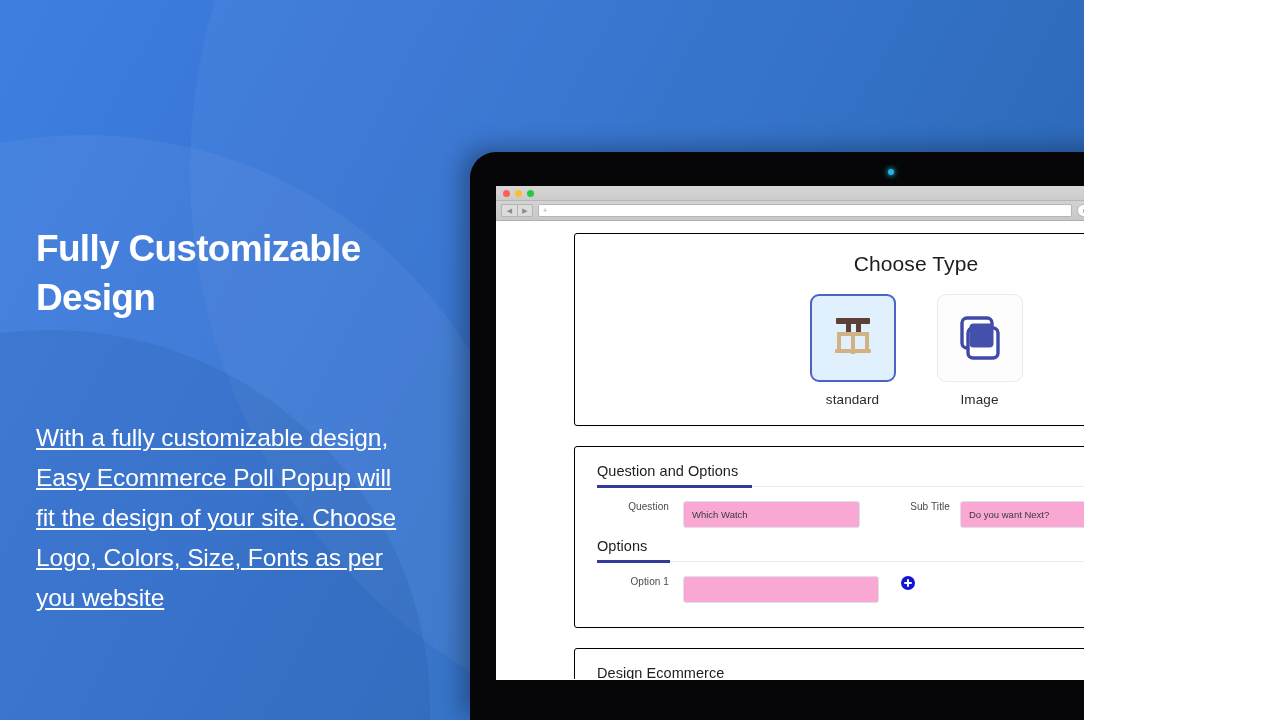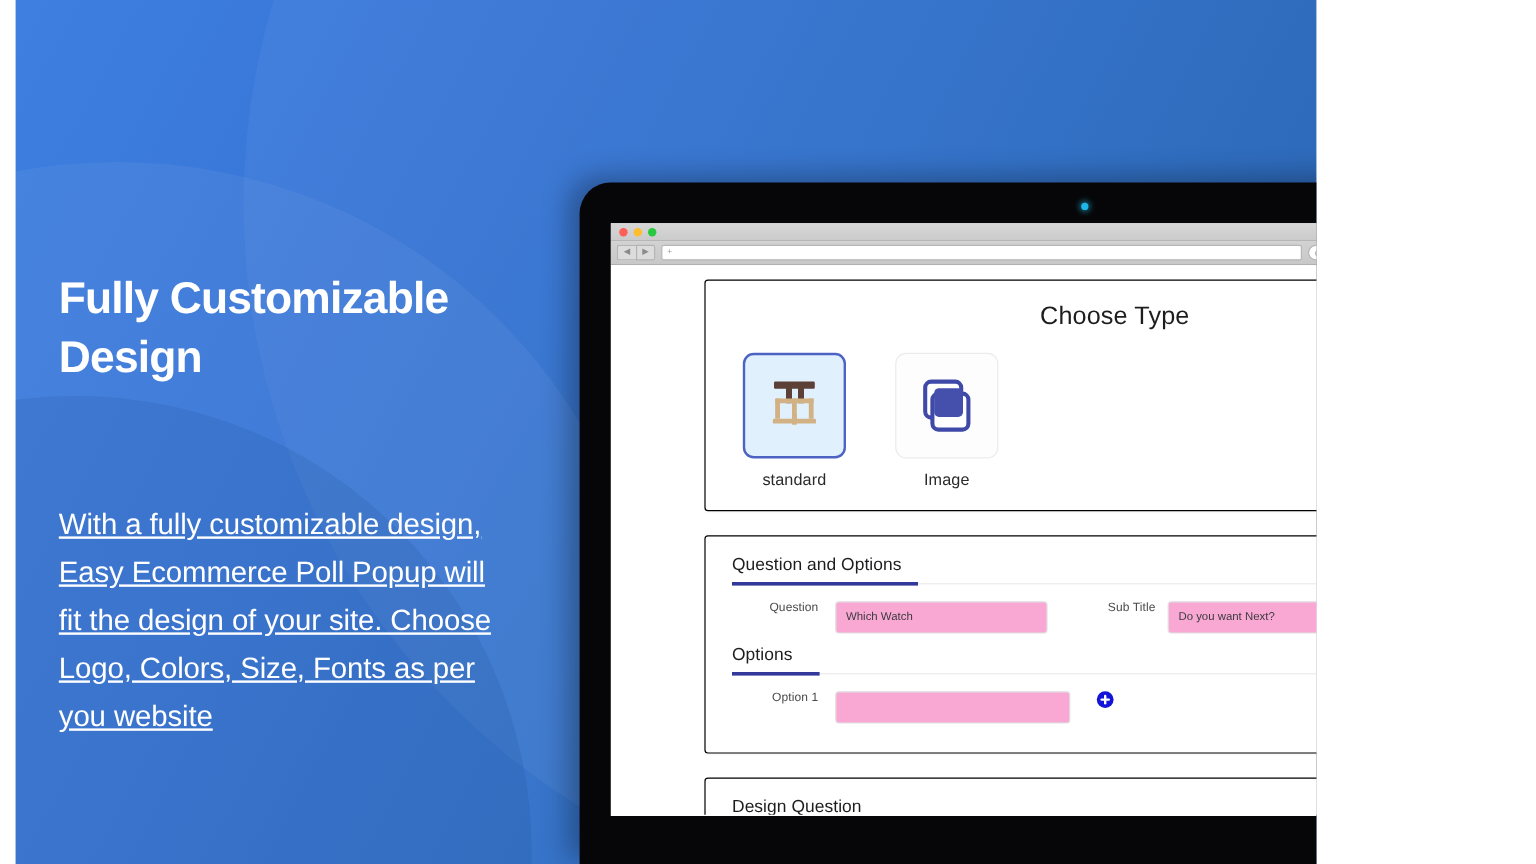--- a/index.html
+++ b/index.html
@@ -10,21 +10,20 @@
     overflow: hidden;
     font-family: "Liberation Sans", sans-serif;
   }
 
   #stage {
     position: relative;
     width: 1084px;
     height: 720px;
     background: linear-gradient(118deg, #3e7fe0 0%, #3775d6 28%, #2a6bc4 62%, #1e5ca8 100%);
     overflow: hidden;
-    margin-left: 13px;
   }
 
   
   .bg-blob { position: absolute; border-radius: 50%; pointer-events: none; }
   .blob-a {
     width: 1180px; height: 1180px;
     left: 190px; top: -420px;
     background: rgba(255,255,255,0.045);
   }
   .blob-b {
@@ -198,20 +197,21 @@
     text-align: center;
     font-size: 21px;
     color: #1d1d1f;
     font-weight: 400;
     letter-spacing: 0.1px;
     margin-bottom: 18px;
   }
 
   .type-row {
     display: flex;
+    justify-content: center;
     gap: 39px;
   }
   .type-item { width: 88px; text-align: center; }
   .type-tile {
     width: 86px; height: 88px;
     border-radius: 9px;
     display: flex;
     align-items: center;
     justify-content: center;
     margin: 0 auto 10px auto;
@@ -413,21 +413,21 @@
           <div class="field-row">
             <div class="fld-label lbl-option">Option 1</div>
             <input class="txtinput in-option" type="text" value="" style="">
             <div class="add-btn"></div>
           </div>
 
         </div>
 
         <div class="card card-design">
           <div class="section-head wide">
-            <div class="txt">Design Question</div>
+            <div class="txt">Design Ecommerce</div>
 
           </div>
         </div>
 
       </div>
     </div>
   </div>
 </div>
 
 </body></html>

